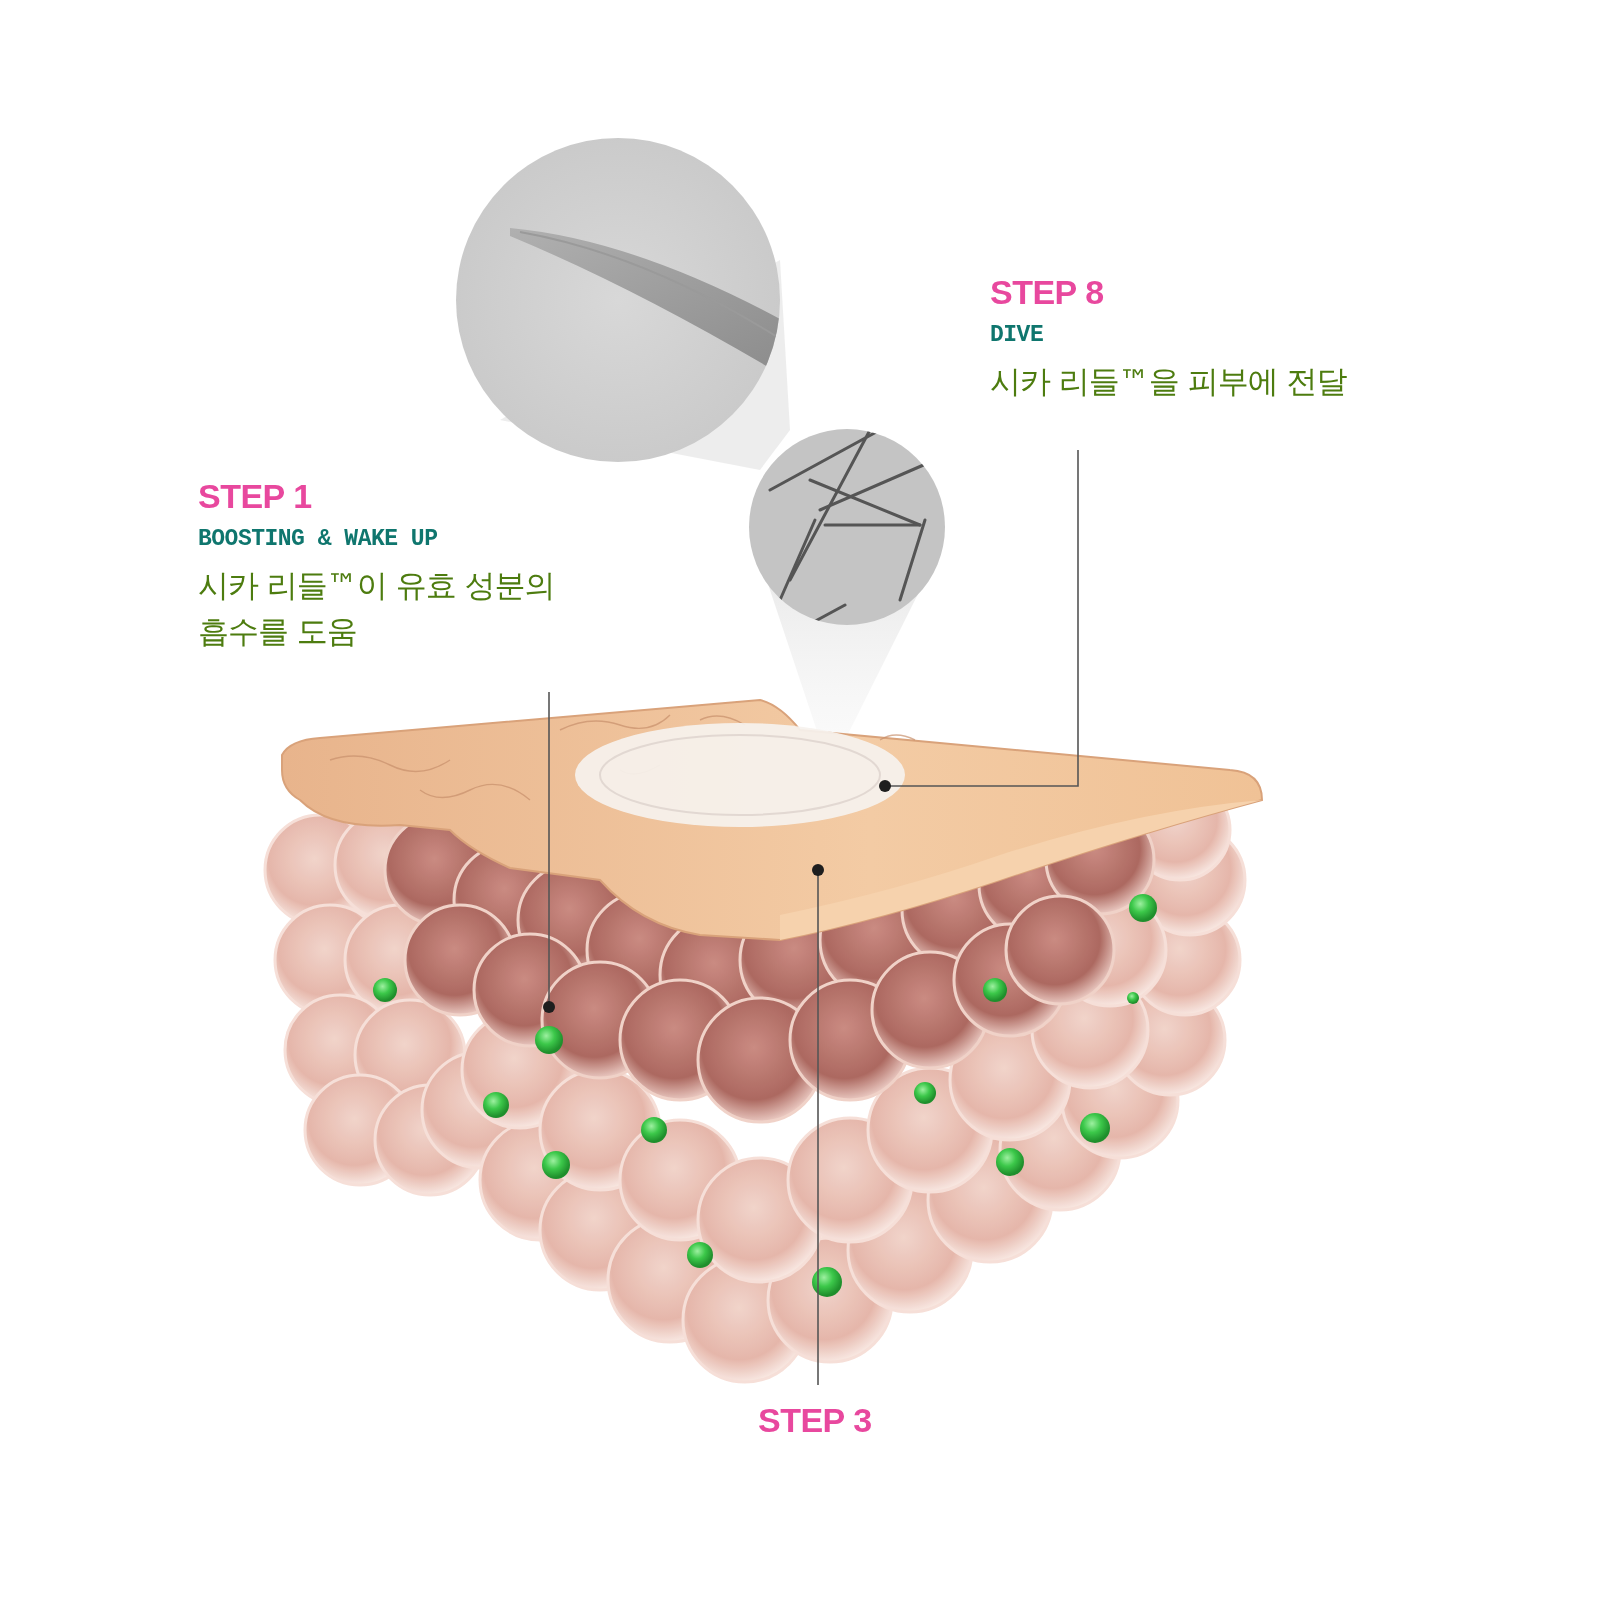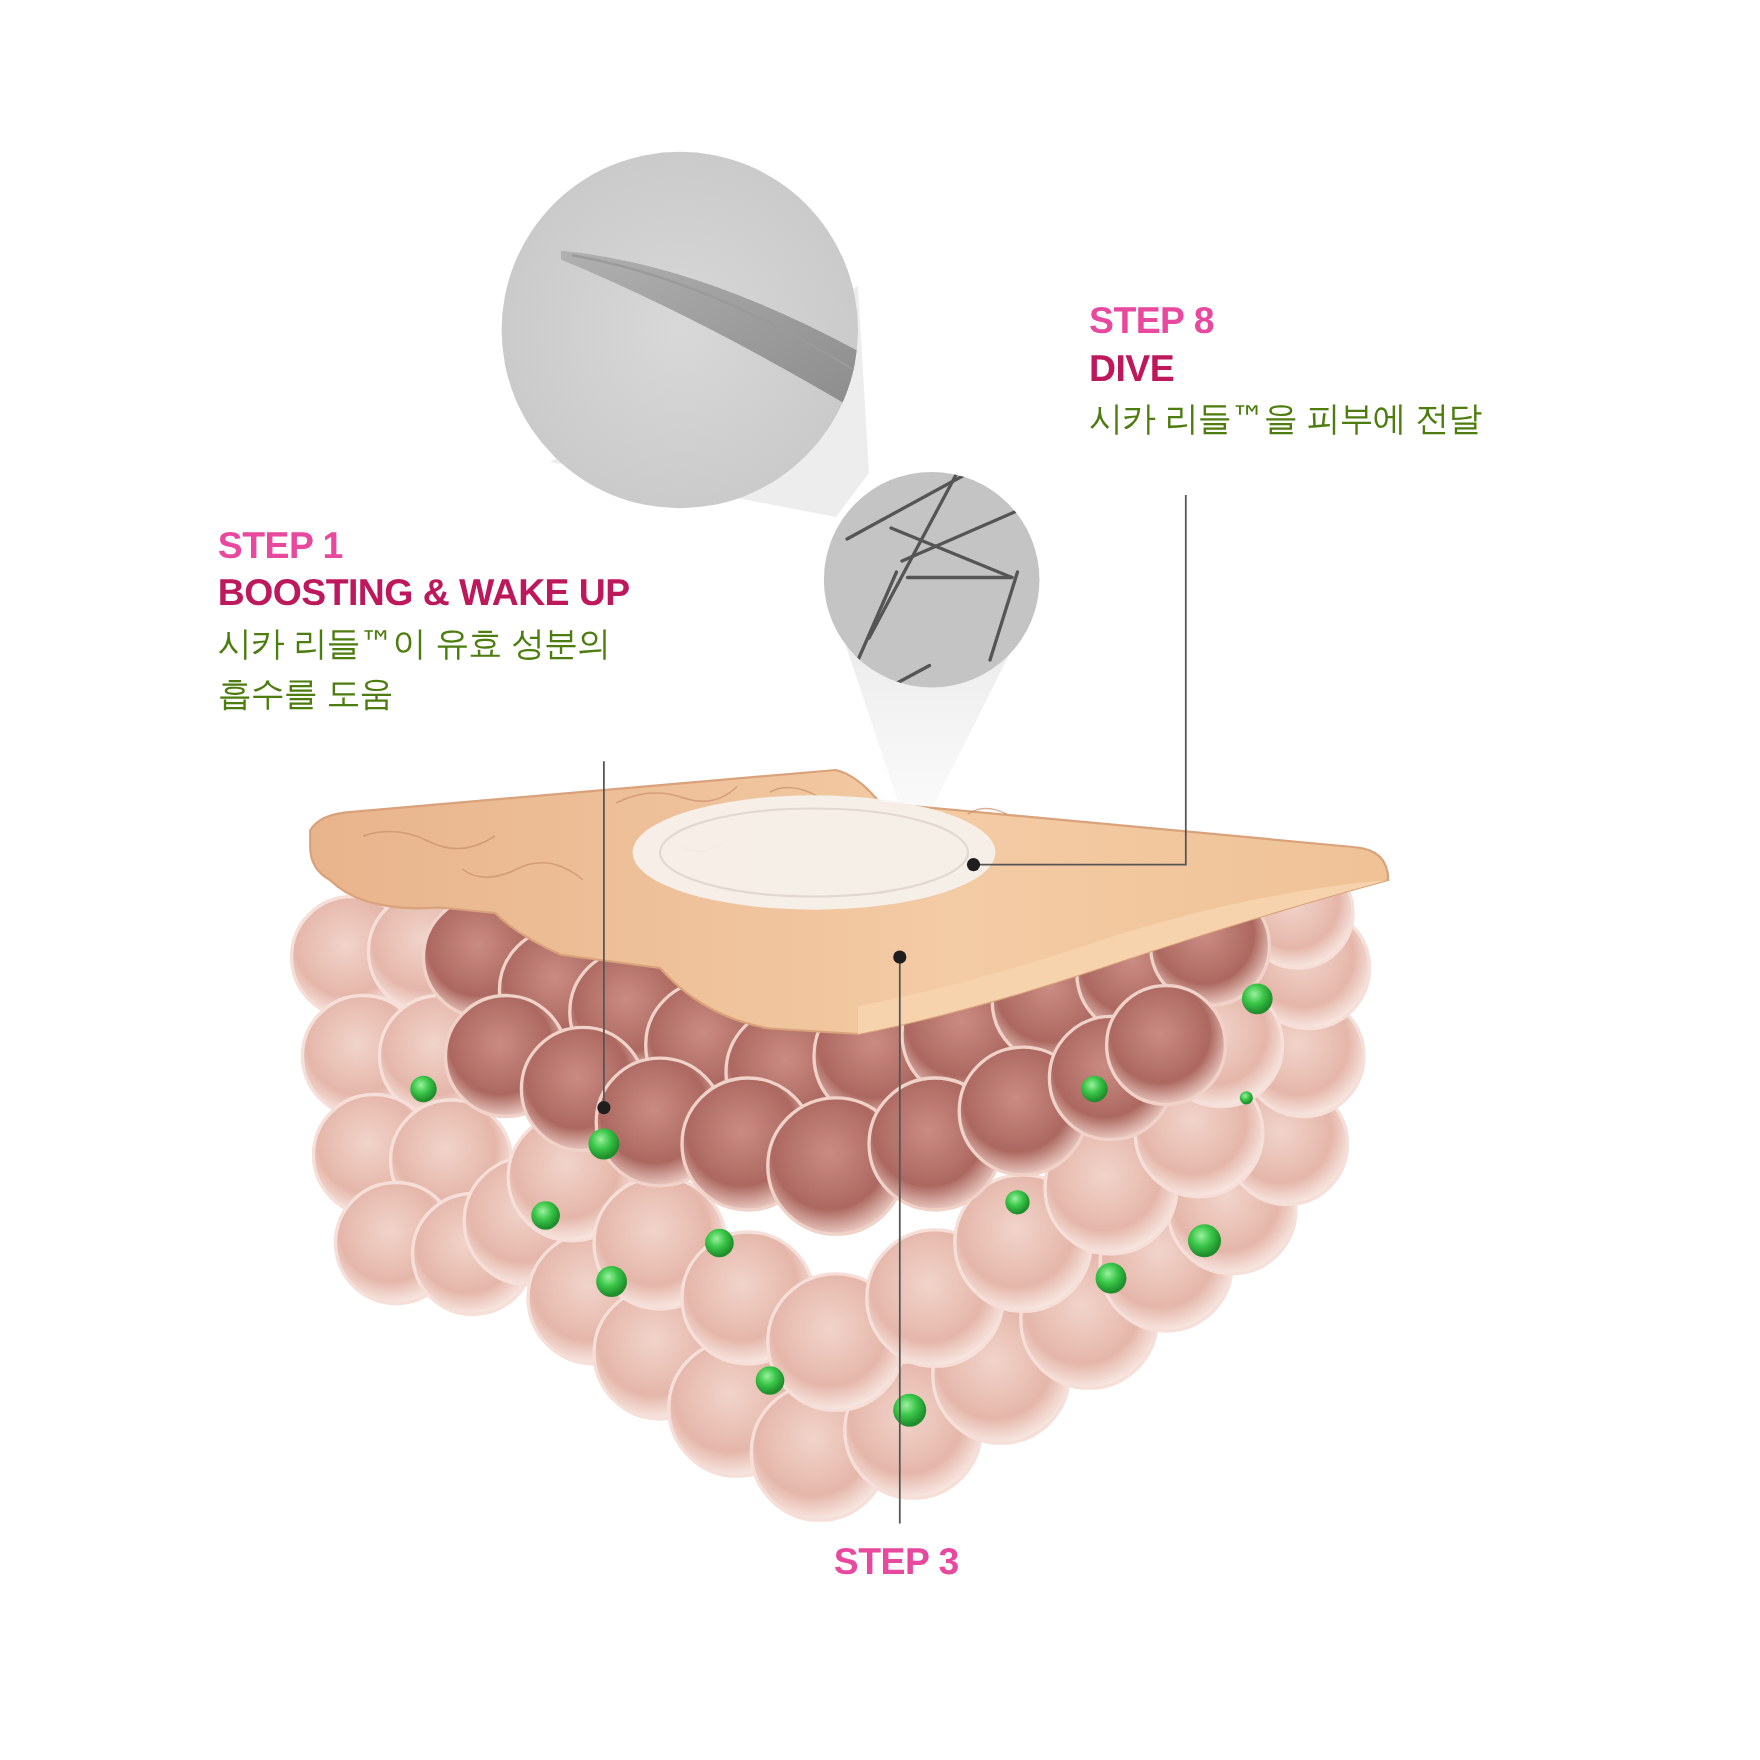--- a/index.html
+++ b/index.html
@@ -1,21 +1,21 @@
 <!DOCTYPE html>
 <html><head>
   <meta charset="utf-8">
   <style>
     html, body { margin: 0; padding: 0; background: #ffffff; }
     body { width: 1600px; height: 1600px; position: relative; overflow: hidden;
            font-family: "Liberation Sans", "DejaVu Sans", sans-serif; }
     #art { position: absolute; left: 0; top: 0; width: 1600px; height: 1600px; }
     .step-block { position: absolute; }
     .step-label { color: #e8489e; font-weight: 700; font-size: 34px; letter-spacing: -0.5px; line-height: 40px; }
-    .step-title { color: #be185d; font-weight: 700; font-size: 34px; letter-spacing: -0.5px; line-height: 46px; }
+    .step-title { color: #0f766e; font-weight: 700; font-size: 23px; letter-spacing: -0.5px; line-height: 46px; font-family: Liberation Mono, monospace; }
     .step-desc  { color: #4d7c0f; font-size: 31px; line-height: 46px; font-family: "DejaVu Sans", sans-serif; letter-spacing: -1px; }
     #step1 { left: 990px; top: 272px; }
     #step2 { left: 198px; top: 476px; }
     #step3 { left: 758px; top: 1400px; }
   </style>
 </head>
 <body>
 
 <svg id="art" viewBox="0 0 1600 1600" xmlns="http://www.w3.org/2000/svg">
   <defs>

